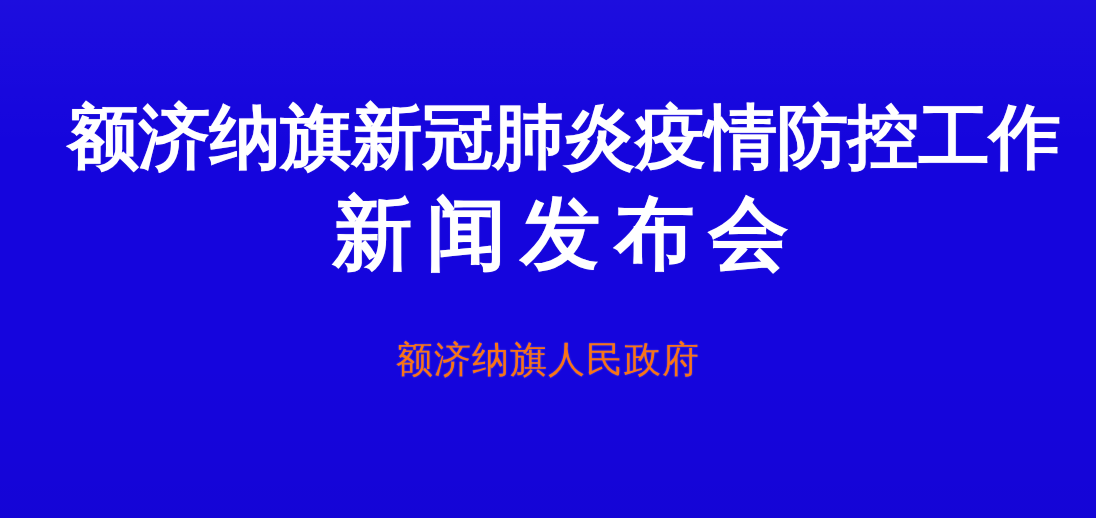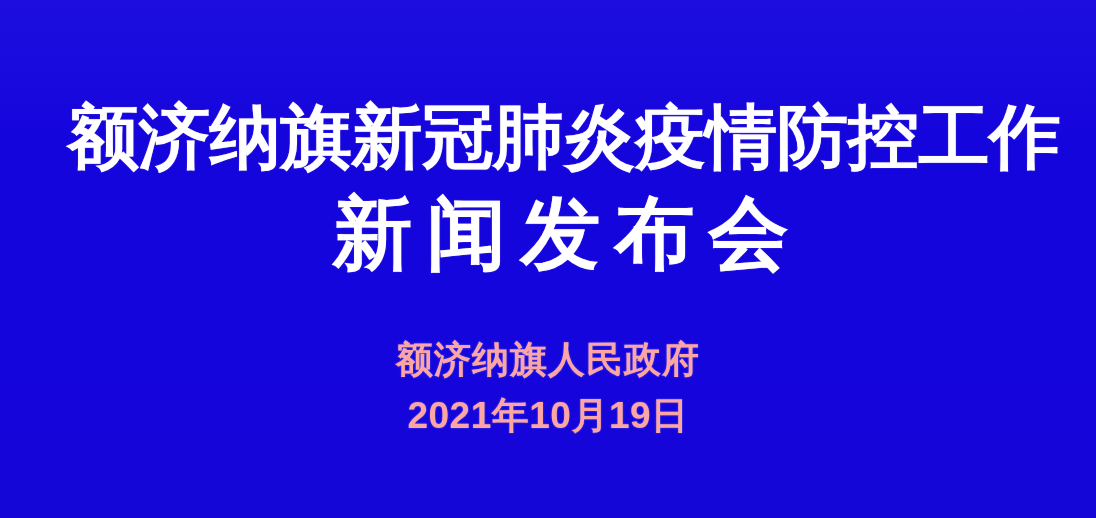--- a/index.html
+++ b/index.html
@@ -79,22 +79,22 @@
 
   .subtitle-block {
     position: absolute;
     left: 0;
     top: 341px;
     width: 100%;
     text-align: center;
   }
 
   .subtitle-line {
-    color: #fca5a5;
-    font-weight: 700;
+    color: #f97316;
+    font-weight: 400;
     white-space: nowrap;
     line-height: 1.0;
     font-size: 37px;
     letter-spacing: 1px;
     text-shadow: 0 0 2px rgba(200,210,255,0.40);
   }
 
   .subtitle-date {
     margin-top: 19px;
     letter-spacing: 0.5px;
@@ -106,17 +106,16 @@
 <div class="slide">
   <div class="content">
 
     <div class="headline-block">
       <div class="headline-line headline-line-1">额济纳旗新冠肺炎疫情防控工作</div>
       <div class="headline-line headline-line-2">新闻发布会</div>
     </div>
 
     <div class="subtitle-block">
       <div class="subtitle-line subtitle-org">额济纳旗人民政府</div>
-      <div class="subtitle-line subtitle-date">2021年10月19日</div>
     </div>
 
   </div>
 </div>
 
 </body></html>

